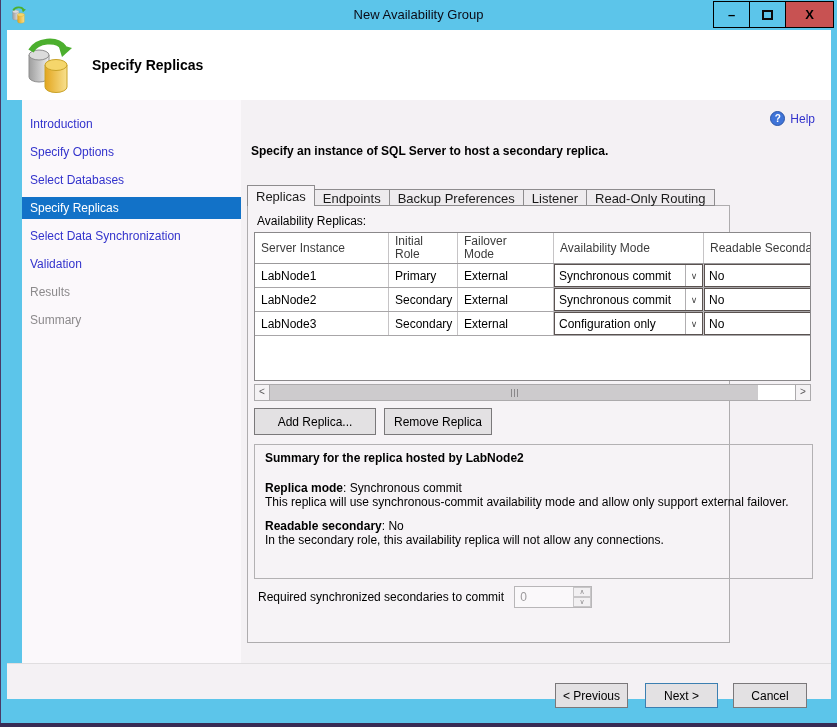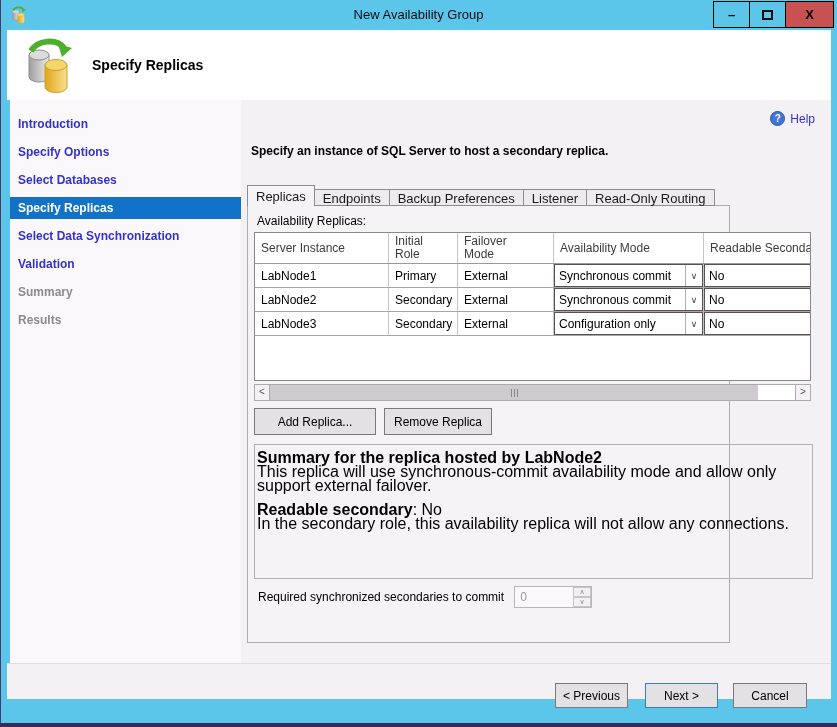--- a/index.html
+++ b/index.html
@@ -20,22 +20,22 @@
              font-weight:bold; font-size:13px; color:#000; cursor:default; }
   .win-btn.close { width:49px; background:#C85252; }
   .max-glyph { width:11px; height:10px; border:2px solid #0A0A0A; }
 
   
   .header { position:absolute; left:7px; right:6px; top:30px; height:70px; background:#FFFFFF; }
   .header-icon { position:absolute; left:14px; top:7px; width:54px; height:58px; }
   .header-title { position:absolute; left:85px; top:27px; font-size:14px; font-weight:bold; color:#000; }
 
   
-  .sidebar { position:absolute; left:10px; top:100px; width:234px; height:563px;
-             background:#FBF8FB; border-right:1px solid #DEDCDE; padding-top:10px;font-weight:bold; }
+  .sidebar { position:absolute; left:22px; top:100px; width:234px; height:563px;
+             background:#FBF8FB; border-right:1px solid #DEDCDE; padding-top:10px; }
   .nav-item { height:28px; display:flex; align-items:center; padding-left:8px;
               font-size:12px; color:#3333CC; cursor:pointer; }
   .nav-item.active { background:#1272C8; color:#FFFFFF; height:22px; margin:3px 0; }
   .nav-item.disabled { color:#8C8A8C; cursor:default; }
 
   
   .content { position:absolute; left:241px; top:100px; width:590px; height:563px; background:#F4F1F4; }
 
   .help-link { position:absolute; right:16px; top:11px; display:flex; align-items:center; gap:5px; cursor:pointer; }
   .help-icon { width:15px; height:15px; border-radius:50%; background:#3F74D8; border:1px solid #2B55A8;
@@ -84,21 +84,21 @@
   .sb-grip { width:1px; height:8px; background:#8A888A; box-shadow:3px 0 0 #8A888A, -3px 0 0 #8A888A; }
 
   
   .btn { background:#E3E1E3; border:1px solid #7A787A; font-size:12px; color:#000;
          font-family:"Liberation Sans", sans-serif; cursor:pointer; }
   .btn-add { position:absolute; left:6px; top:202px; width:122px; height:27px; }
   .btn-remove { position:absolute; left:136px; top:202px; width:108px; height:27px; }
 
   
   .summary-box { position:absolute; left:6px; top:238px; width:559px; height:135px;
-                 border:1px solid #B3B1B3; padding:6px 2px; font-size:16px; color:#000; line-height:14px; }
+                 border:1px solid #B3B1B3; padding:6px 10px; font-size:12px; color:#000; line-height:14px; }
   .sum-title { font-weight:bold; }
   .sum-line1 { margin-top:16px; }
   .sum-line2 { margin-top:10px; }
   .sum-label { font-weight:bold; }
 
   
   .commit-row { position:absolute; left:10px; top:380px; display:flex; align-items:center; }
   .commit-label { font-size:12px; color:#000; }
   .spinner { width:78px; height:22px; margin-left:10px; border:1px solid #B8B6B8;
              background:#FAF8FA; display:flex; }
@@ -175,22 +175,22 @@
     <div class="header-title">Specify Replicas</div>
   </div>
 
   <div class="sidebar">
     <div class="nav-item">Introduction</div>
     <div class="nav-item">Specify Options</div>
     <div class="nav-item">Select Databases</div>
     <div class="nav-item active">Specify Replicas</div>
     <div class="nav-item">Select Data Synchronization</div>
     <div class="nav-item">Validation</div>
+    <div class="nav-item disabled">Results</div>
     <div class="nav-item disabled">Summary</div>
-    <div class="nav-item disabled">Results</div>
   </div>
 
   <div class="content">
 
     <div class="help-link">
       <span class="help-icon">?</span>
       <span class="help-text">Help</span>
     </div>
 
     <div class="instruction">Specify an instance of SQL Server to host a secondary replica.</div>
@@ -282,20 +282,23 @@
         <div class="sb-btn">
           <span>&gt;</span>
         </div>
       </div>
 
       <button class="btn btn-add">Add Replica...</button>
       <button class="btn btn-remove">Remove Replica</button>
 
       <div class="summary-box">
         <div class="sum-title">Summary for the replica hosted by LabNode2</div>
+        <div class="sum-line1">
+          <span class="sum-label">Replica mode</span><span>: Synchronous commit</span>
+        </div>
         <div>This replica will use synchronous-commit availability mode and allow only support external failover.</div>
         <div class="sum-line2">
           <span class="sum-label">Readable secondary</span><span>: No</span>
         </div>
         <div>In the secondary role, this availability replica will not allow any connections.</div>
       </div>
 
       <div class="commit-row">
         <span class="commit-label">Required synchronized secondaries to commit</span>
         <div class="spinner">

